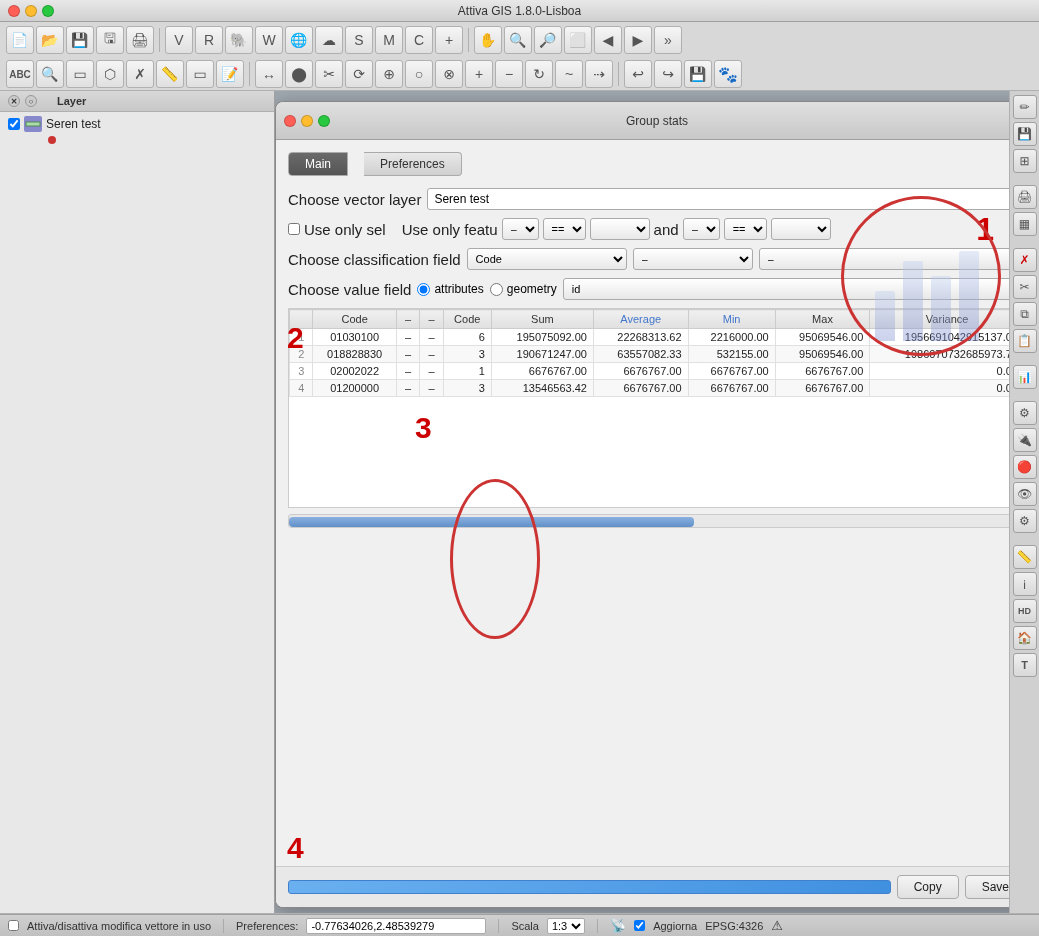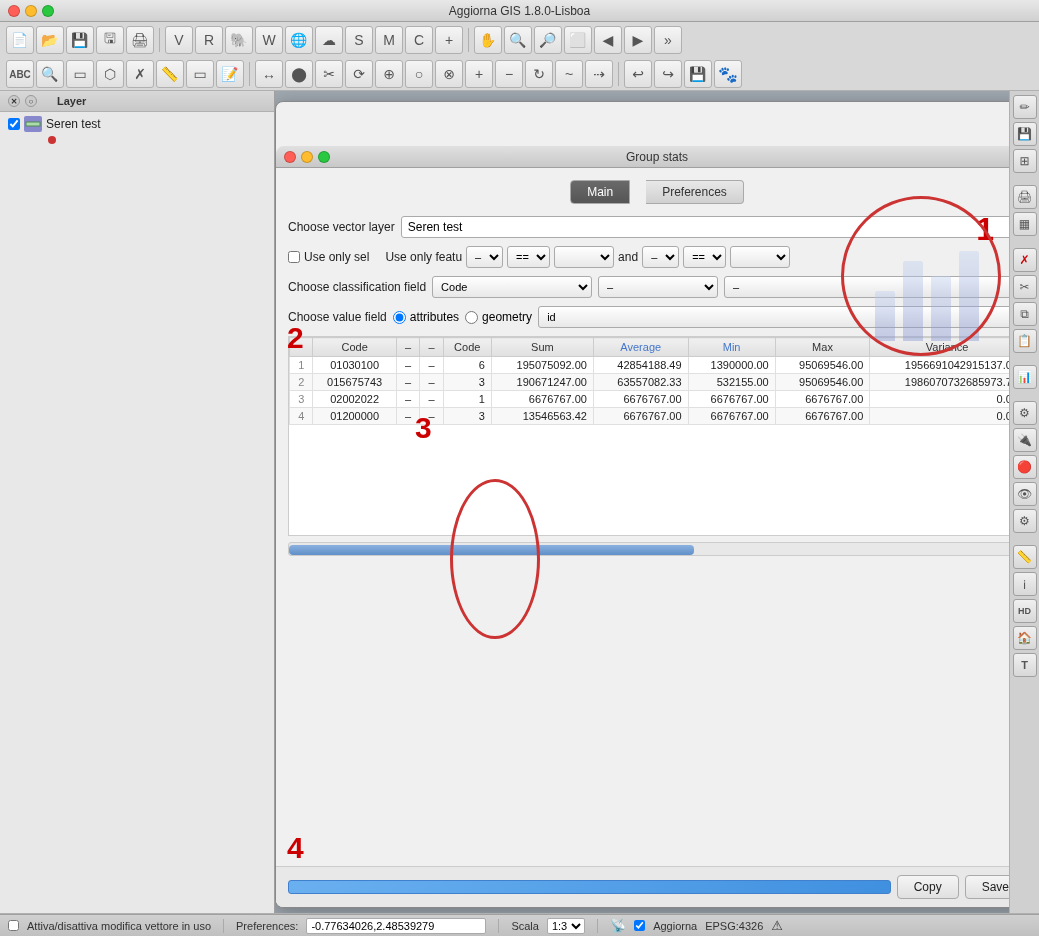--- a/index.html
+++ b/index.html
@@ -156,47 +156,45 @@
       background: #f0f0f0;
       border: 1px solid #888;
       border-radius: 8px;
       box-shadow: 0 4px 20px rgba(0,0,0,0.3);
       display: flex;
       flex-direction: column;
       overflow: hidden;
     }
     .dialog-titlebar {
       background: linear-gradient(to bottom, #e0e0e0, #c8c8c8);
-      height: 22px;
+      height: 38px;
       display: flex;
       align-items: center;
       justify-content: center;
       border-bottom: 1px solid #a0a0a0;
       position: relative;
       border-radius: 8px 8px 0 0;
-      margin-top: 44px;
     }
     .dialog-traffic {
       position: absolute;
       left: 8px;
       display: flex;
       gap: 5px;
     }
     .dialog-title { font-size: 12px; color: #333; font-weight: 500; }
 
     .dialog-content {
       flex: 1;
       padding: 12px;
       overflow: auto;
     }
 
     
     .tab-bar {
       display: flex;
-      justify-content: center;
       gap: 16px;
       margin-bottom: 12px;
     }
     .tab-btn {
       padding: 4px 16px;
       background: linear-gradient(to bottom, #e8e8e8, #d0d0d0);
       border: 1px solid #aaa;
       cursor: pointer;
       font-size: 12px;
       color: #333;
@@ -208,21 +206,21 @@
       color: white;
     }
 
     
     .form-row {
       display: flex;
       align-items: center;
       margin-bottom: 8px;
       gap: 6px;
     }
-    .form-label { font-size: 12px; color: #222; white-space: nowrap; }
+    .form-label { font-size: 15px; color: #222; white-space: nowrap; }
     .form-input {
       flex: 1;
       height: 22px;
       border: 1px solid #aaa;
       border-radius: 3px;
       padding: 0 6px;
       background: white;
       font-size: 12px;
     }
     .form-select {
@@ -435,21 +433,21 @@
   </style>
 </head>
 <body>
 
 <div class="title-bar">
   <div class="title-bar-buttons">
     <div class="traffic-light tl-close"></div>
     <div class="traffic-light tl-min"></div>
     <div class="traffic-light tl-max"></div>
   </div>
-  <span class="title-bar-title">Aggiorna GIS 1.8.0-Lisboa</span>
+  <span class="title-bar-title">Attiva GIS 1.8.0-Lisboa</span>
 </div>
 
 <div class="toolbar-area">
   <div class="toolbar-row">
     <div class="toolbar-btn">📄</div>
     <div class="toolbar-btn">📂</div>
     <div class="toolbar-btn">💾</div>
     <div class="toolbar-btn">🖫</div>
     <div class="toolbar-btn">🖨</div>
     <div class="toolbar-sep"></div>
@@ -622,28 +620,28 @@
               </tr>
             </thead>
             <tbody>
               <tr>
                 <td class="row-num">1</td>
                 <td>01030100</td>
                 <td>–</td>
                 <td>–</td>
                 <td>6</td>
                 <td>195075092.00</td>
-                <td>42854188.49</td>
-                <td>1390000.00</td>
+                <td>22268313.62</td>
+                <td>2216000.00</td>
                 <td>95069546.00</td>
                 <td>1956691042915137.00</td>
               </tr>
               <tr>
                 <td class="row-num">2</td>
-                <td>015675743</td>
+                <td>018828830</td>
                 <td>–</td>
                 <td>–</td>
                 <td>3</td>
                 <td>190671247.00</td>
                 <td>63557082.33</td>
                 <td>532155.00</td>
                 <td>95069546.00</td>
                 <td>1986070732685973.75</td>
               </tr>
               <tr>

